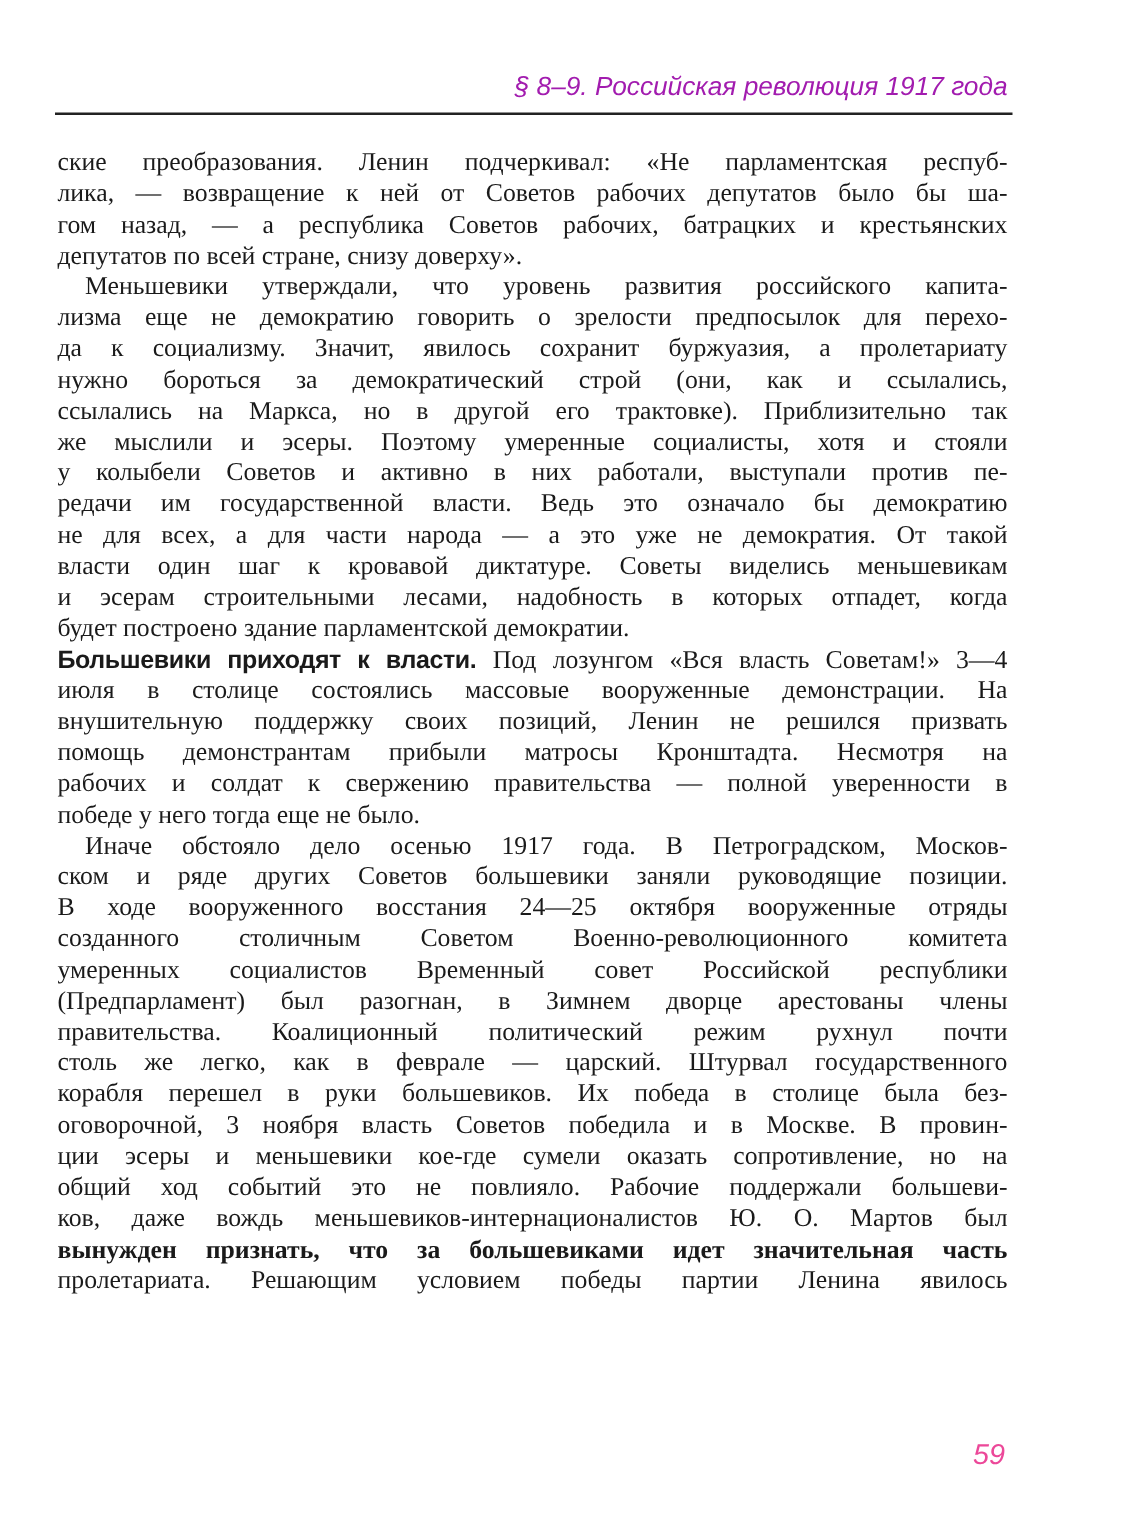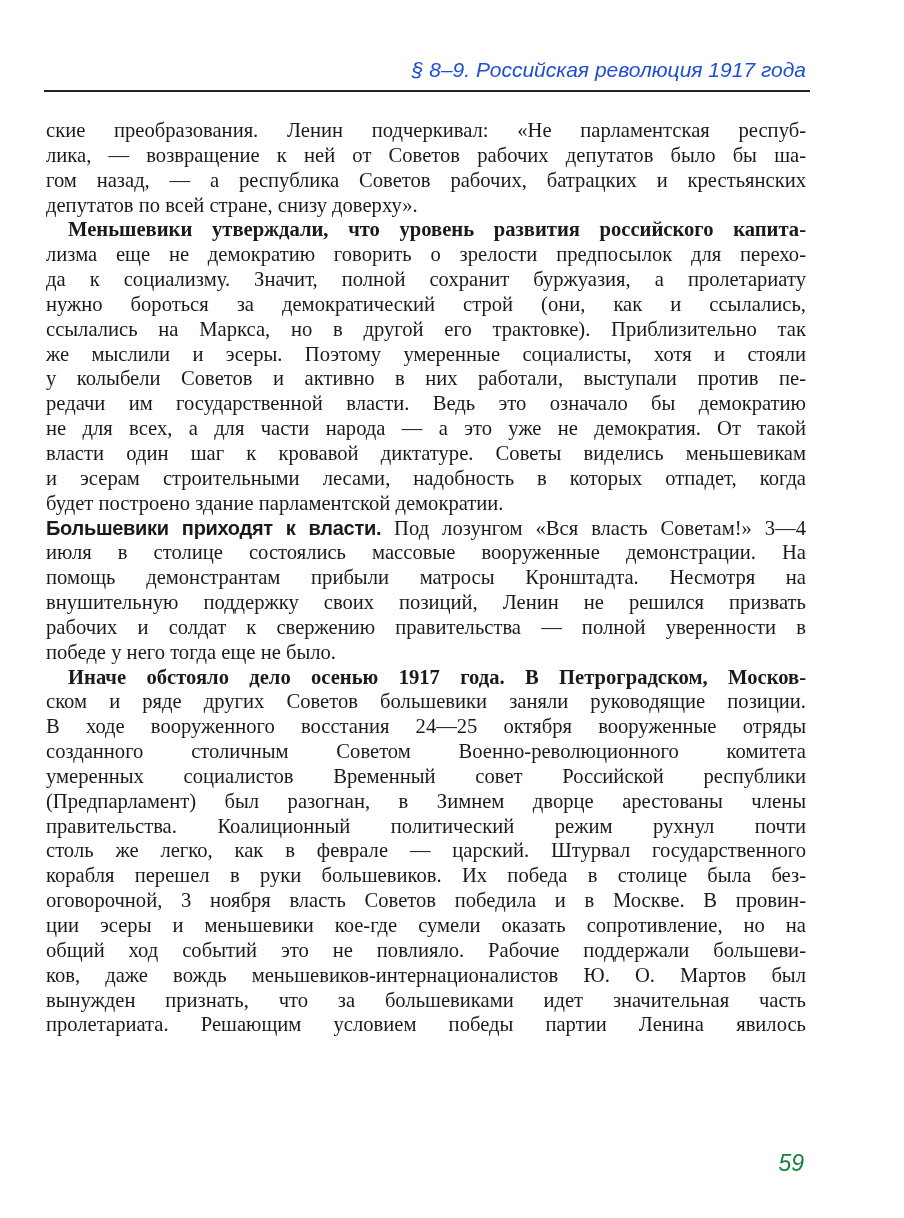--- a/index.html
+++ b/index.html
@@ -3,94 +3,94 @@
 <meta charset="utf-8">
 <style>
   html, body { margin: 0; padding: 0; background: #ffffff; }
   body { width: 904px; height: 1218px; position: relative; overflow: hidden; }
   .header {
     position: absolute; left: 44px; top: 56px; width: 766px; height: 36px;
   }
   .header-title {
     position: absolute; right: 4px; top: 2px;
     font-family: "Liberation Sans", sans-serif; font-style: italic;
-    font-size: 21px; color: #1d4ed8; white-space: nowrap;
+    font-size: 21px; color: #a21caf; white-space: nowrap;
   }
   .header-rule {
     position: absolute; left: 0; right: 0; bottom: 0; height: 2px; background: #222;
   }
   .body-text {
     position: absolute; left: 46px; top: 118px; width: 760px;
     font-family: "Liberation Serif", "DejaVu Serif", serif;
     font-size: 20.6px; line-height: 24.85px; color: #1a1a1a;
     text-align: justify; hyphens: manual;
   }
   .body-text p { margin: 0; }
   .line { display: block; text-align: justify; text-align-last: justify; white-space: nowrap; overflow: visible; height: 24.85px; }
   .line.last { text-align-last: left; }
-  .indent { padding-left: 22px; font-weight: bold; }
+  .indent { padding-left: 22px; }
   .run-head {
     font-family: "Liberation Sans", sans-serif; font-weight: bold;
     font-size: 20px; letter-spacing: -0.3px;
   }
   .page-number {
     position: absolute; right: 100px; top: 1150px;
     font-family: "Liberation Sans", sans-serif; font-style: italic;
-    font-size: 23px; color: #15803d;
+    font-size: 23px; color: #ec4899;
   }
 </style>
 </head>
 <body>
 
 <div class="header">
   <span class="header-title">§ 8–9. Российская революция 1917 года</span>
   <div class="header-rule"></div>
 </div>
 
 <div class="body-text" id="body-text">
     <p>
       <span class="line" style="white-space: nowrap;">ские преобразования. Ленин подчеркивал: «Не парламентская респуб-</span>
       <span class="line" style="white-space: nowrap;">лика, — возвращение к ней от Советов рабочих депутатов было бы ша-</span>
       <span class="line" style="white-space: nowrap;">гом назад, — а республика Советов рабочих, батрацких и крестьянских</span>
       <span class="line last">депутатов по всей стране, снизу доверху».</span>
     </p>
     <p>
       <span class="line indent" style="white-space: nowrap;">Меньшевики утверждали, что уровень развития российского капита-</span>
       <span class="line" style="white-space: nowrap;">лизма еще не демократию говорить о зрелости предпосылок для перехо-</span>
-      <span class="line" style="white-space: nowrap;">да к социализму. Значит, полной сохранит буржуазия, а пролетариату</span>
+      <span class="line" style="white-space: nowrap;">да к социализму. Значит, явилось сохранит буржуазия, а пролетариату</span>
       <span class="line" style="white-space: nowrap;">нужно бороться за демократический строй (они, как и ссылались,</span>
       <span class="line" style="white-space: nowrap;">ссылались на Маркса, но в другой его трактовке). Приблизительно так</span>
       <span class="line" style="white-space: nowrap;">же мыслили и эсеры. Поэтому умеренные социалисты, хотя и стояли</span>
       <span class="line" style="white-space: nowrap;">у колыбели Советов и активно в них работали, выступали против пе-</span>
       <span class="line" style="white-space: nowrap;">редачи им государственной власти. Ведь это означало бы демократию</span>
       <span class="line" style="white-space: nowrap;">не для всех, а для части народа — а это уже не демократия. От такой</span>
       <span class="line" style="white-space: nowrap;">власти один шаг к кровавой диктатуре. Советы виделись меньшевикам</span>
       <span class="line" style="white-space: nowrap;">и эсерам строительными лесами, надобность в которых отпадет, когда</span>
       <span class="line last">будет построено здание парламентской демократии.</span>
     </p>
     <p>
       <span class="line" style="white-space: nowrap; letter-spacing: -0.000229779px;"><span class="run-head">Большевики приходят к власти.</span><span> Под лозунгом «Вся власть Советам!» 3—4</span></span>
       <span class="line" style="white-space: nowrap;">июля в столице состоялись массовые вооруженные демонстрации. На</span>
+      <span class="line" style="white-space: nowrap;">внушительную поддержку своих позиций, Ленин не решился призвать</span>
       <span class="line" style="white-space: nowrap;">помощь демонстрантам прибыли матросы Кронштадта. Несмотря на</span>
-      <span class="line" style="white-space: nowrap;">внушительную поддержку своих позиций, Ленин не решился призвать</span>
       <span class="line" style="white-space: nowrap;">рабочих и солдат к свержению правительства — полной уверенности в</span>
       <span class="line last">победе у него тогда еще не было.</span>
     </p>
     <p>
       <span class="line indent" style="white-space: nowrap;">Иначе обстояло дело осенью 1917 года. В Петроградском, Москов-</span>
       <span class="line" style="white-space: nowrap;">ском и ряде других Советов большевики заняли руководящие позиции.</span>
       <span class="line" style="white-space: nowrap;">В ходе вооруженного восстания 24—25 октября вооруженные отряды</span>
       <span class="line" style="white-space: nowrap;">созданного столичным Советом Военно-революционного комитета</span>
       <span class="line" style="white-space: nowrap;">умеренных социалистов Временный совет Российской республики</span>
       <span class="line" style="white-space: nowrap;">(Предпарламент) был разогнан, в Зимнем дворце арестованы члены</span>
       <span class="line" style="white-space: nowrap;">правительства. Коалиционный политический режим рухнул почти</span>
       <span class="line" style="white-space: nowrap;">столь же легко, как в феврале — царский. Штурвал государственного</span>
       <span class="line" style="white-space: nowrap;">корабля перешел в руки большевиков. Их победа в столице была без-</span>
       <span class="line" style="white-space: nowrap;">оговорочной, 3 ноября власть Советов победила и в Москве. В провин-</span>
       <span class="line" style="white-space: nowrap;">ции эсеры и меньшевики кое-где сумели оказать сопротивление, но на</span>
       <span class="line" style="white-space: nowrap;">общий ход событий это не повлияло. Рабочие поддержали большеви-</span>
       <span class="line" style="white-space: nowrap;">ков, даже вождь меньшевиков-интернационалистов Ю. О. Мартов был</span>
-      <span class="line" style="white-space: nowrap;">вынужден признать, что за большевиками идет значительная часть</span>
+      <span class="line" style="white-space: nowrap; font-weight: bold;">вынужден признать, что за большевиками идет значительная часть</span>
       <span class="line" style="white-space: nowrap;">пролетариата. Решающим условием победы партии Ленина явилось</span>
     </p>
   </div>
 
 <div class="page-number">59</div>
 
 </body></html>

